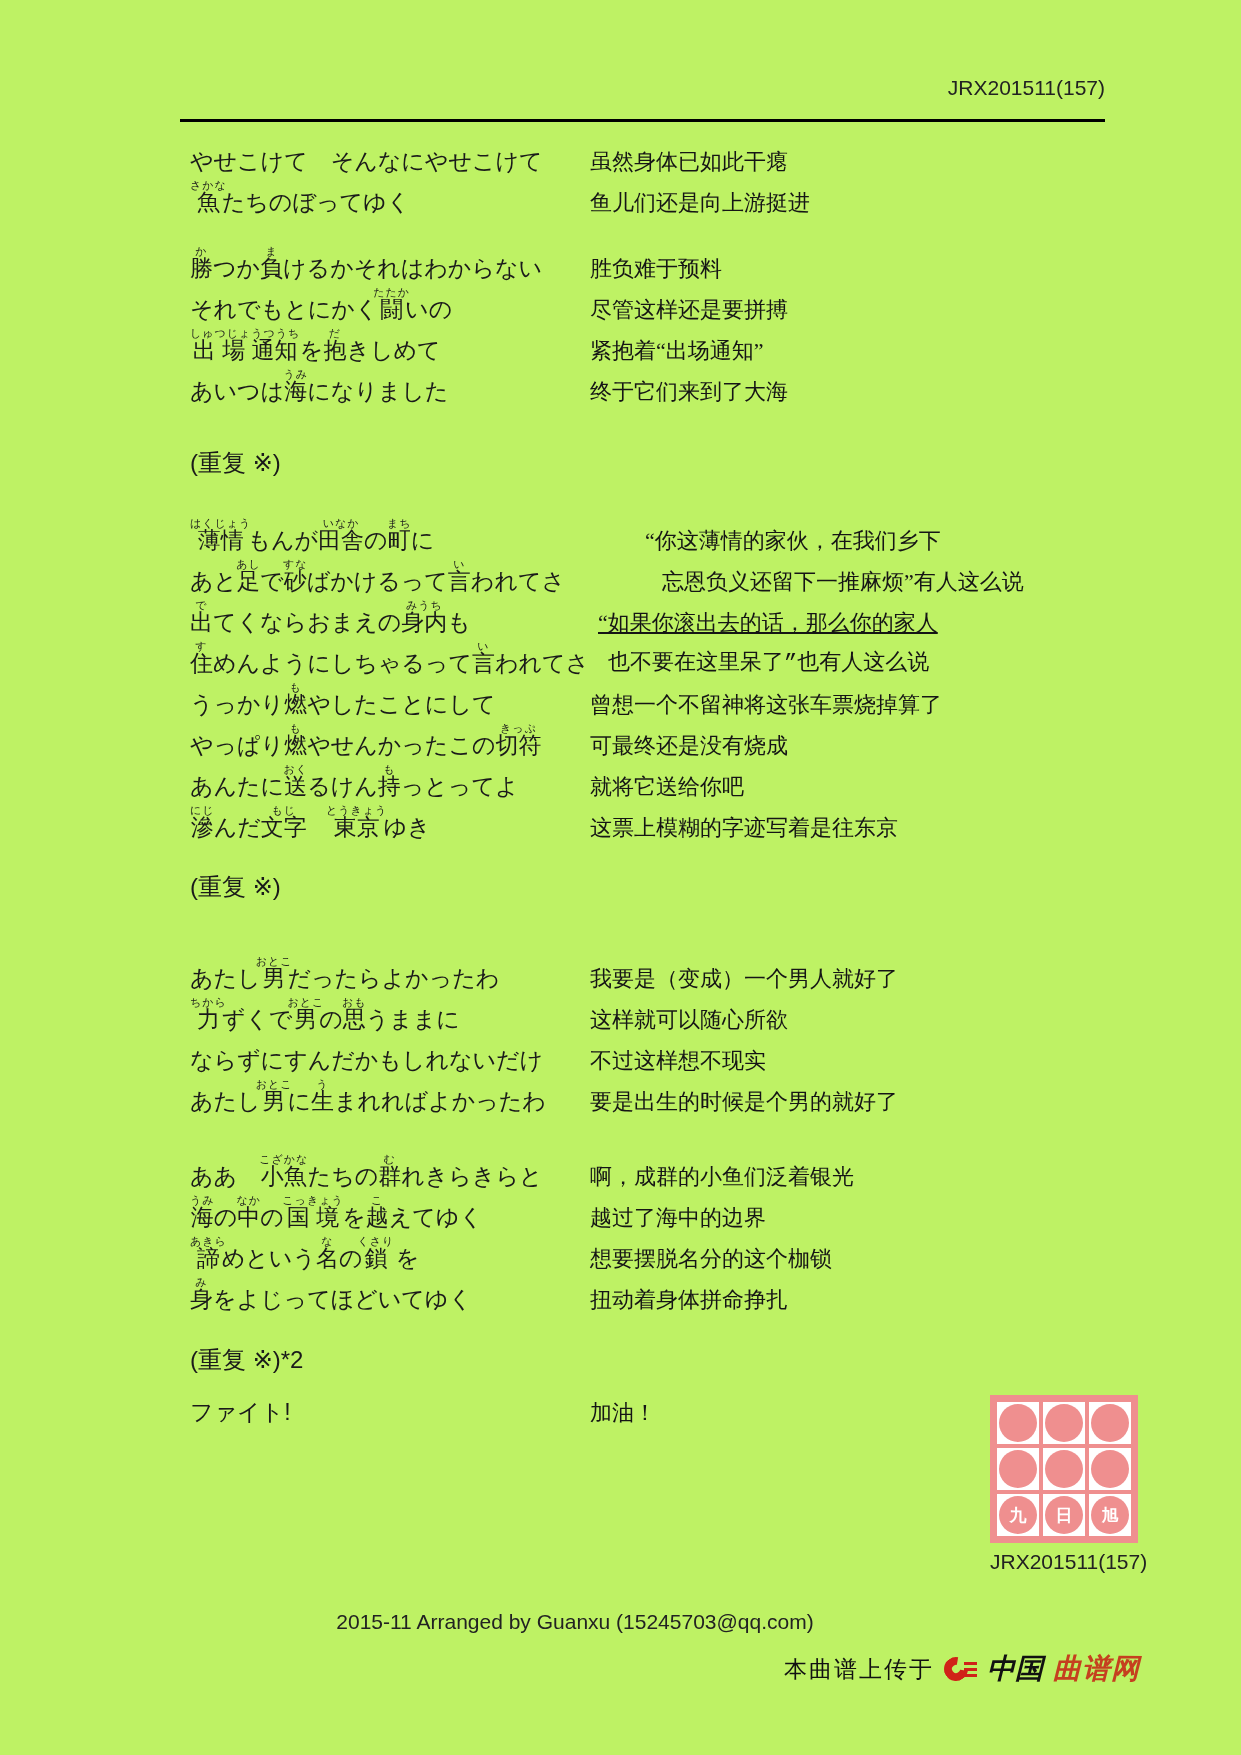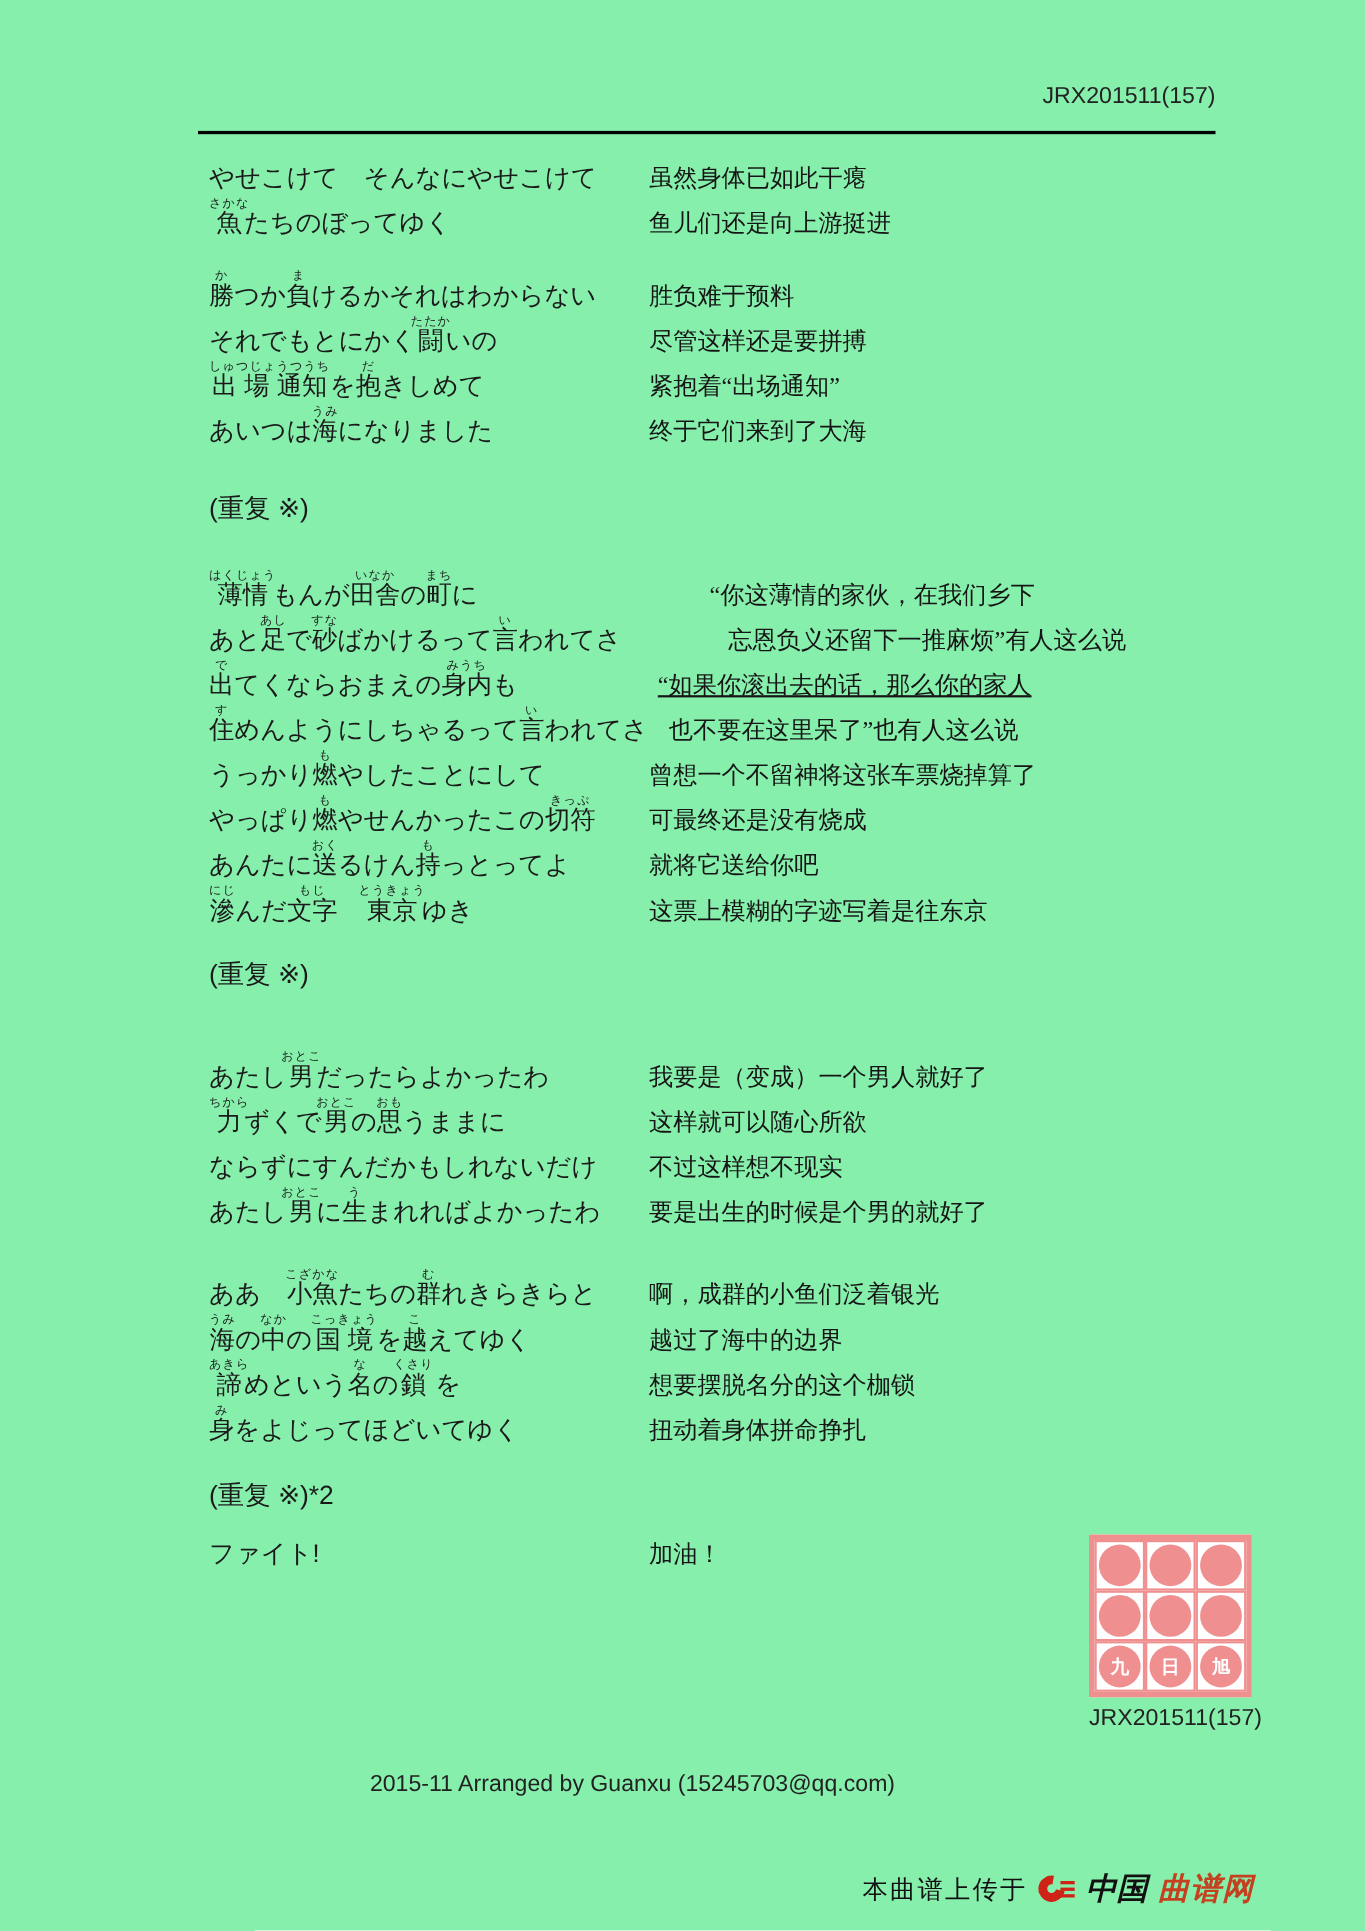--- a/index.html
+++ b/index.html
@@ -1,17 +1,17 @@
 <!DOCTYPE html>
 <html style="--stamp: #ef8f8f; --logored: #d02318; --brandred: #c5401f;"><head>
 <meta charset="utf-8">
 <style>
   html,body { margin:0; padding:0; background:#ffffff; }
   .page {
-    position:relative; width:1241px; height:1755px; background:#86efac;
+    position:relative; width:1241px; height:1755px; background:#bef264;
     font-family:"Liberation Sans","DejaVu Sans",sans-serif; color:#1a1a1a;
     overflow:hidden;
   }
   .header-code {
     position:absolute; top:76px; left:0; width:1105px;
     text-align:right; font-size:21px; color:#222;
   }
   .rule { position:absolute; top:119px; left:180px; width:925px; height:3px; background:#000; }
 
   .lyrics { position:absolute; top:128px; left:190px; width:950px; }
@@ -47,21 +47,21 @@
     position:absolute; left:990px; top:1550px; width:150px;
     font-size:21px; color:#222; text-align:center; white-space:nowrap;
   }
 
   .footer-arranger {
     position:absolute; top:1610px; left:0; width:1150px; text-align:center;
     font-size:21px; color:#222;
   }
 
   .site-footer {
-    position:absolute; top:1698px; left:0; width:1140px; text-align:right;
+    position:absolute; top:1650px; left:0; width:1140px; text-align:right;
     font-size:23px; color:#111; display:flex; align-items:center; justify-content:flex-end; gap:10px;
   }
   .site-footer .prefix { letter-spacing:2px; }
   .site-logo { display:inline-flex; align-items:center; gap:2px; }
   .logo-c {
     width:24px; height:24px; border-radius:50%;
     border:8px solid var(--logored); border-right-color:transparent;
     box-sizing:border-box; transform:rotate(-35deg); display:inline-block;
   }
   .logo-lines { display:inline-flex; flex-direction:column; gap:3px; margin-left:-6px; }
@@ -117,21 +117,21 @@
         <div class="line">
           <div class="jp">あと<ruby>足<rt>あし</rt></ruby>で<ruby>砂<rt>すな</rt></ruby>ばかけるって<ruby>言<rt>い</rt></ruby>われてさ</div>
           <div class="cn" style="margin-left: 72px;">忘恩负义还留下一推麻烦”有人这么说</div>
         </div>
         <div class="line">
           <div class="jp"><ruby>出<rt>で</rt></ruby>てくならおまえの<ruby>身内<rt>みうち</rt></ruby>も</div>
           <div class="cn" style="margin-left: 8px; text-decoration: underline;">“如果你滚出去的话，那么你的家人</div>
         </div>
         <div class="line">
           <div class="jp"><ruby>住<rt>す</rt></ruby>めんようにしちゃるって<ruby>言<rt>い</rt></ruby>われてさ</div>
-          <div class="cn" style="margin-left: 18px;">也不要在这里呆了”也有人这么说</div>
+          <div class="cn" style="margin-left: 18px; font-family: Liberation Mono, monospace;">也不要在这里呆了”也有人这么说</div>
         </div>
         <div class="line">
           <div class="jp">うっかり<ruby>燃<rt>も</rt></ruby>やしたことにして</div>
           <div class="cn">曾想一个不留神将这张车票烧掉算了</div>
         </div>
         <div class="line">
           <div class="jp">やっぱり<ruby>燃<rt>も</rt></ruby>やせんかったこの<ruby>切符<rt>きっぷ</rt></ruby></div>
           <div class="cn">可最终还是没有烧成</div>
         </div>
         <div class="line">

